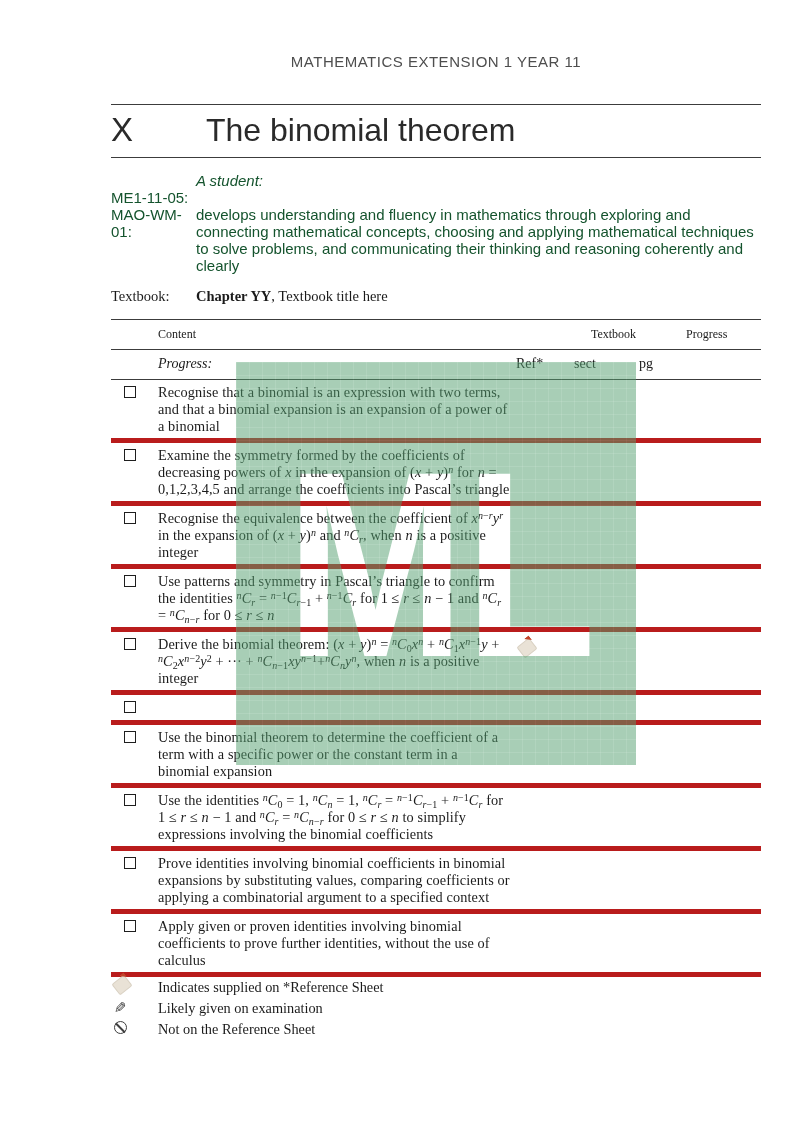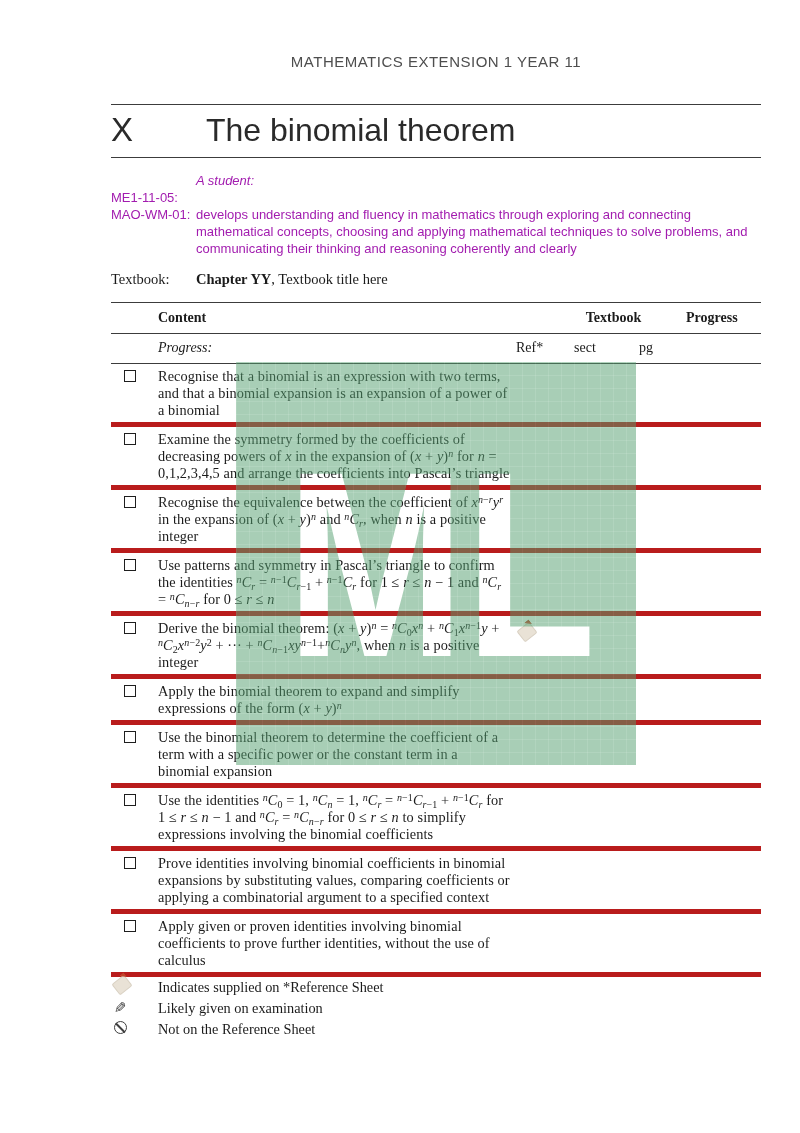--- a/index.html
+++ b/index.html
@@ -9,32 +9,32 @@
   .top-header{padding-top:53px;text-align:center;
     font-family:"Liberation Sans",sans-serif;font-size:15px;line-height:18px;
     letter-spacing:.5px;color:#4e4e4e;}
   
   .title-block{margin:33px 75px 0;border-top:1.6px solid #3c3c3c;border-bottom:1.6px solid #3c3c3c;}
   .title-row{display:flex;align-items:baseline;padding:7px 0 9px;}
   .chapter-code{font-family:"Liberation Sans",sans-serif;font-size:33px;line-height:36px;color:#2a2a2a;width:95px;}
   .chapter-title{font-family:"Liberation Sans",sans-serif;font-size:32px;line-height:36px;color:#2a2a2a;}
   
   .outcomes{margin:14px 75px 0;display:grid;grid-template-columns:85px 1fr;
-    font-family:"Liberation Sans",sans-serif;font-size:13px;line-height:17px;color:#a21caf;}
+    font-family:"Liberation Sans",sans-serif;font-size:15px;line-height:17px;color:#14532d;}
   .outcomes .lbl{grid-column:1;}
   .outcomes .val{grid-column:2;}
   .a-student{font-style:italic;}
   
   .textbook-row{margin:13px 75px 0;display:grid;grid-template-columns:85px 1fr;
     font-size:14.5px;line-height:18px;}
   .textbook-row b{font-weight:bold;}
   
   .stable{margin:14px 75px 0;border-top:1.6px solid #3c3c3c;}
   .grid6{display:grid;grid-template-columns:47px 353px 60px 62px 53px 73px;}
-  .thead1{border-bottom:1.6px solid #3c3c3c;padding:7px 0;font-weight:bold;font-size:14px;}
+  .thead1{border-bottom:1.6px solid #3c3c3c;padding:7px 0;font-weight:normal;font-size:12px;}
   .thead1 .tb{grid-column:3/6;text-align:center;padding-left:30px;}
   .thead2{border-bottom:1.6px solid #3c3c3c;padding:6px 0 7px;font-size:14px;}
   .students{font-style:italic;}
   .c-ref{padding-left:5px;} .c-sect{padding-left:3px;} .c-pg{padding-left:6px;}
   .trow{border-bottom:5px solid #b91c1c;padding:4px 0 3px;font-size:14.3px;line-height:17px;}
   .trow .content-cell{letter-spacing:.1px;}
   .trow i{font-family:"Liberation Serif",serif;}
   .content-cell sup{font-size:10px;line-height:0;position:relative;top:-4.5px;vertical-align:baseline;}
   .content-cell sub{font-size:10px;line-height:0;position:relative;top:3px;vertical-align:baseline;}
   .cbx{display:inline-block;width:10px;height:10px;border:1.6px solid #1e1e1e;margin-left:13px;margin-top:2px;background:#fff;}
@@ -139,21 +139,20 @@
       <div><span class="cbx"></span></div>
       <div class="content-cell">Derive the binomial theorem: (<i>x</i> + <i>y</i>)<sup><i>n</i></sup> = <sup><i>n</i></sup><i>C</i><sub>0</sub><i>x</i><sup><i>n</i></sup> + <sup><i>n</i></sup><i>C</i><sub>1</sub><i>x</i><sup><i>n</i>−1</sup><i>y</i> + <sup><i>n</i></sup><i>C</i><sub>2</sub><i>x</i><sup><i>n</i>−2</sup><i>y</i><sup>2</sup> + ··· + <sup><i>n</i></sup><i>C</i><sub><i>n</i>−1</sub><i>xy</i><sup><i>n</i>−1</sup>+<sup><i>n</i></sup><i>C</i><sub><i>n</i></sub><i>y</i><sup><i>n</i></sup>, when <i>n</i> is a positive integer</div>
       <div class="ref-cell"><span class="note-icon"></span></div>
       <div></div>
       <div></div>
       <div></div>
     </div>
 
     <div class="grid6 trow">
       <div><span class="cbx"></span></div>
-      <div class="content-cell">Apply the binomial theorem to expand and simplify expressions of the form (<i>x</i> + <i>y</i>)<sup><i>n</i></sup></div>
       <div class="ref-cell"></div>
       <div></div>
       <div></div>
       <div></div>
     </div>
 
     <div class="grid6 trow">
       <div><span class="cbx"></span></div>
       <div class="content-cell">Use the binomial theorem to determine the coefficient of a term with a specific power or the constant term in a binomial expansion</div>
       <div class="ref-cell"></div>

